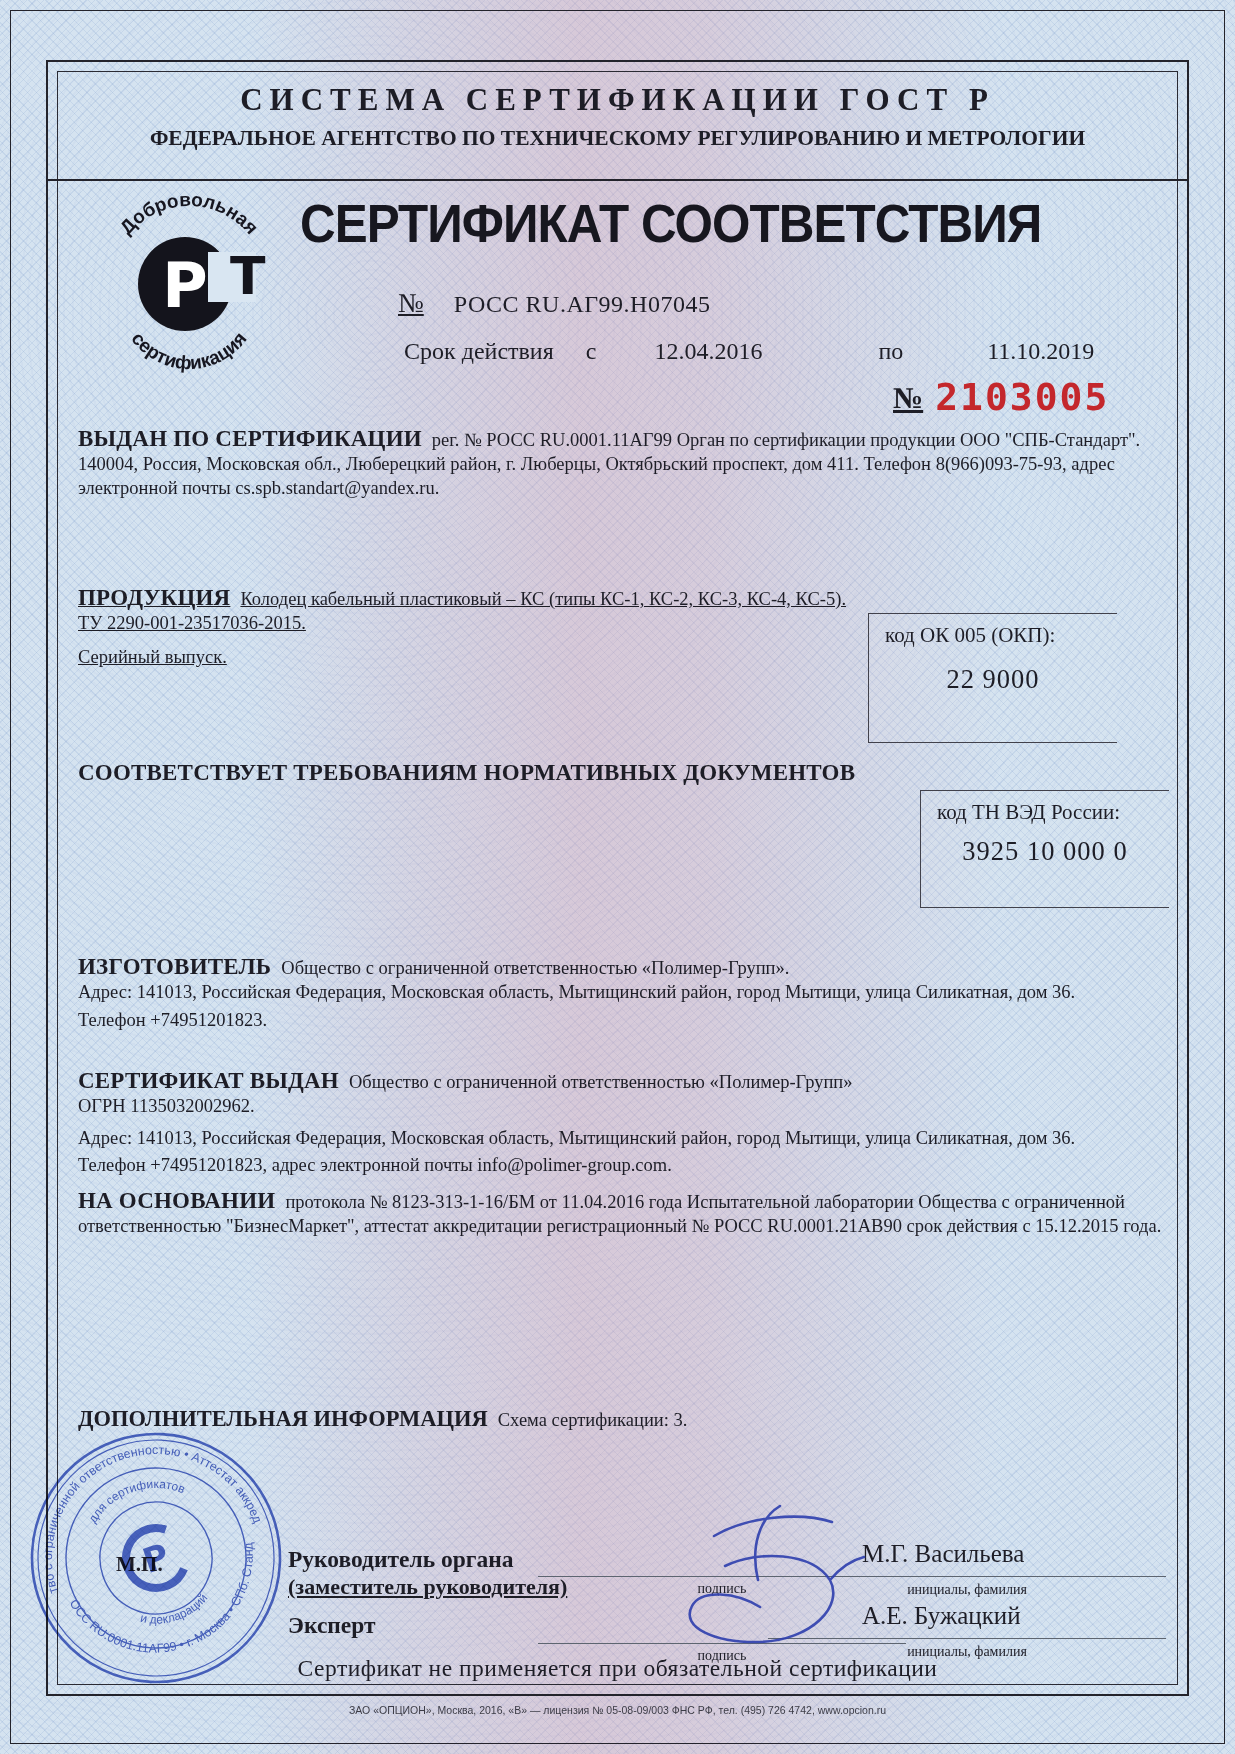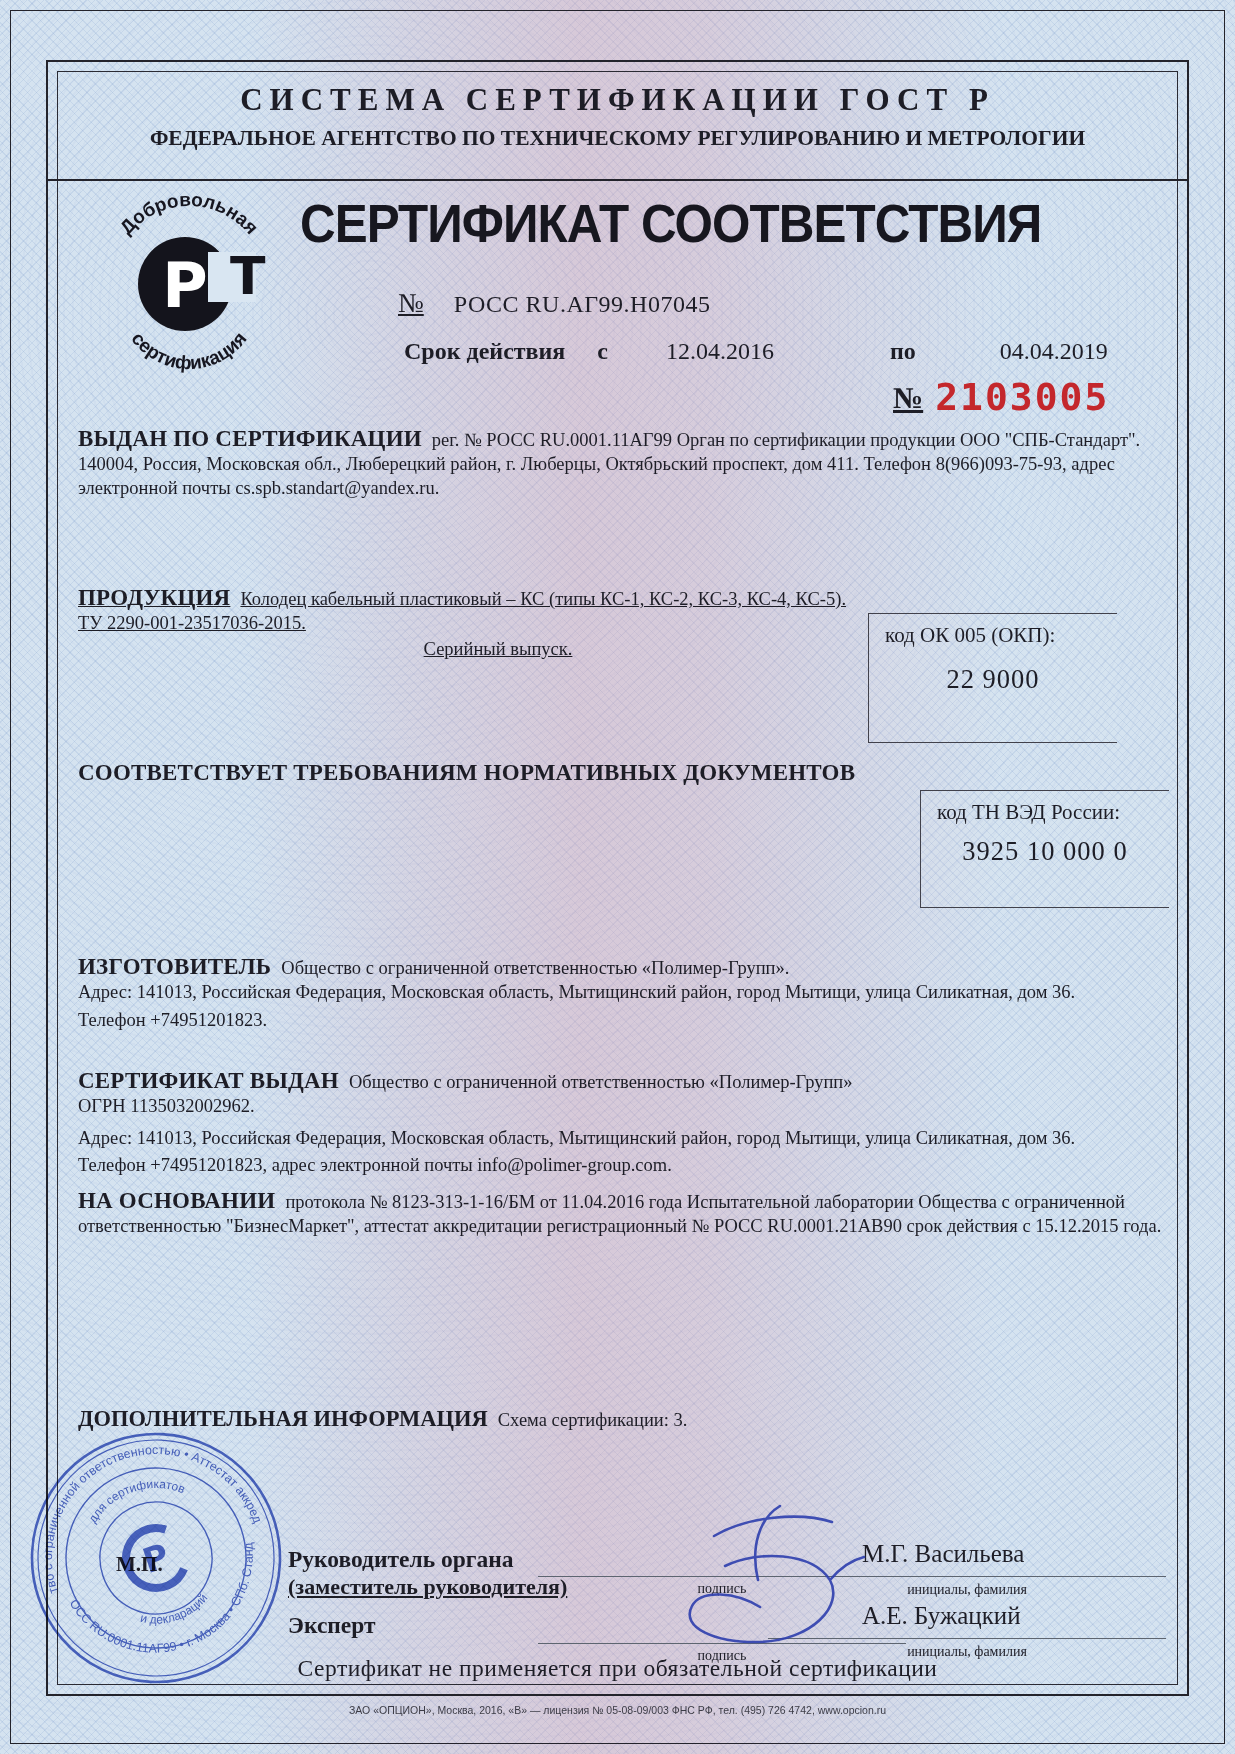--- a/index.html
+++ b/index.html
@@ -29,36 +29,36 @@
 
   .title { left:300px; top:192px; width:880px; font-family:"Liberation Sans", sans-serif;
            font-weight:bold; font-size:52px; letter-spacing:-1px; white-space:nowrap;
            transform:scale(0.95,1.04); transform-origin:left top; color:#17171f; }
 
   .no-row { left:398px; top:288px; display:flex; align-items:baseline; gap:30px; }
   .no-sym { font-size:27px; text-decoration:underline; }
   .no-val { font-size:24px; letter-spacing:0.5px; }
 
   .valid-row { left:404px; top:338px; font-size:24px; white-space:nowrap; }
-  .valid-row .b { font-weight:bold; }
+  .valid-row .b { font-weight:normal; }
   .valid-row .w-c   { margin-left:26px; }
   .valid-row .w-d1  { margin-left:52px; }
   .valid-row .w-po  { margin-left:110px; }
   .valid-row .w-d2  { margin-left:78px; }
 
   .serial-row { left:893px; top:378px; display:flex; align-items:flex-end; gap:12px; }
   .serial-sym { font-size:30px; font-weight:bold; text-decoration:underline; line-height:1; padding-bottom:3px;}
   .serial-num { font-family:"DejaVu Sans Mono", monospace; font-weight:bold; font-size:38px;
                 line-height:1; color:#c4272c; letter-spacing:2px; }
 
   .sec { left:78px; width:1088px; font-size:18.5px; line-height:1.27; }
   .sec-label { font-weight:bold; font-size:23px; letter-spacing:0.2px; padding-right:10px; }
   .sec-label-sm { font-weight:bold; font-size:22.5px; padding-right:10px; }
   .line-block { display:block; }
-  .mt4 { margin-top:4px; } .mt8 { margin-top:8px; } .mt6 { margin-top:2px;text-align:center; }
+  .mt4 { margin-top:4px; } .mt8 { margin-top:8px; } .mt6 { margin-top:10px; }
 
   .codebox { border:1.6px solid #41414b; border-right:none; background:rgba(255,255,255,0.04); }
   .codebox .cb-label { font-size:21px; padding:9px 6px 0 16px; }
   .codebox .cb-value { text-align:center; font-size:26.5px; letter-spacing:1px; }
 
   .box-okp   { left:868px; top:613px; width:248px; height:128px; }
   .box-okp   .cb-value { margin-top:16px; }
   .box-tnved { left:920px; top:790px; width:248px; height:116px; }
   .box-tnved .cb-value { margin-top:11px; }
 
@@ -129,21 +129,21 @@
   <div class="abs no-row">
     <span class="no-sym">№</span>
     <span class="no-val">РОСС RU.АГ99.Н07045</span>
   </div>
 
   <div class="abs valid-row">
     <span class="b">Срок действия</span>
     <span class="b w-c">с</span>
     <span class="w-d1">12.04.2016</span>
     <span class="b w-po">по</span>
-    <span class="w-d2">04.04.2019</span>
+    <span class="w-d2">11.10.2019</span>
   </div>
 
   <div class="abs serial-row">
     <span class="serial-sym">№</span>
     <span class="serial-num">2103005</span>
   </div>
 
   <div class="abs sec" style="top:424px;">
     <span class="sec-label">ВЫДАН ПО СЕРТИФИКАЦИИ</span><span>рег. № РОСС RU.0001.11АГ99 Орган по сертификации продукции ООО "СПБ-Стандарт". 140004, Россия, Московская обл., Люберецкий район, г. Люберцы, Октябрьский проспект, дом 411. Телефон 8(966)093-75-93, адрес электронной почты cs.spb.standart@yandex.ru.</span>
   </div>

